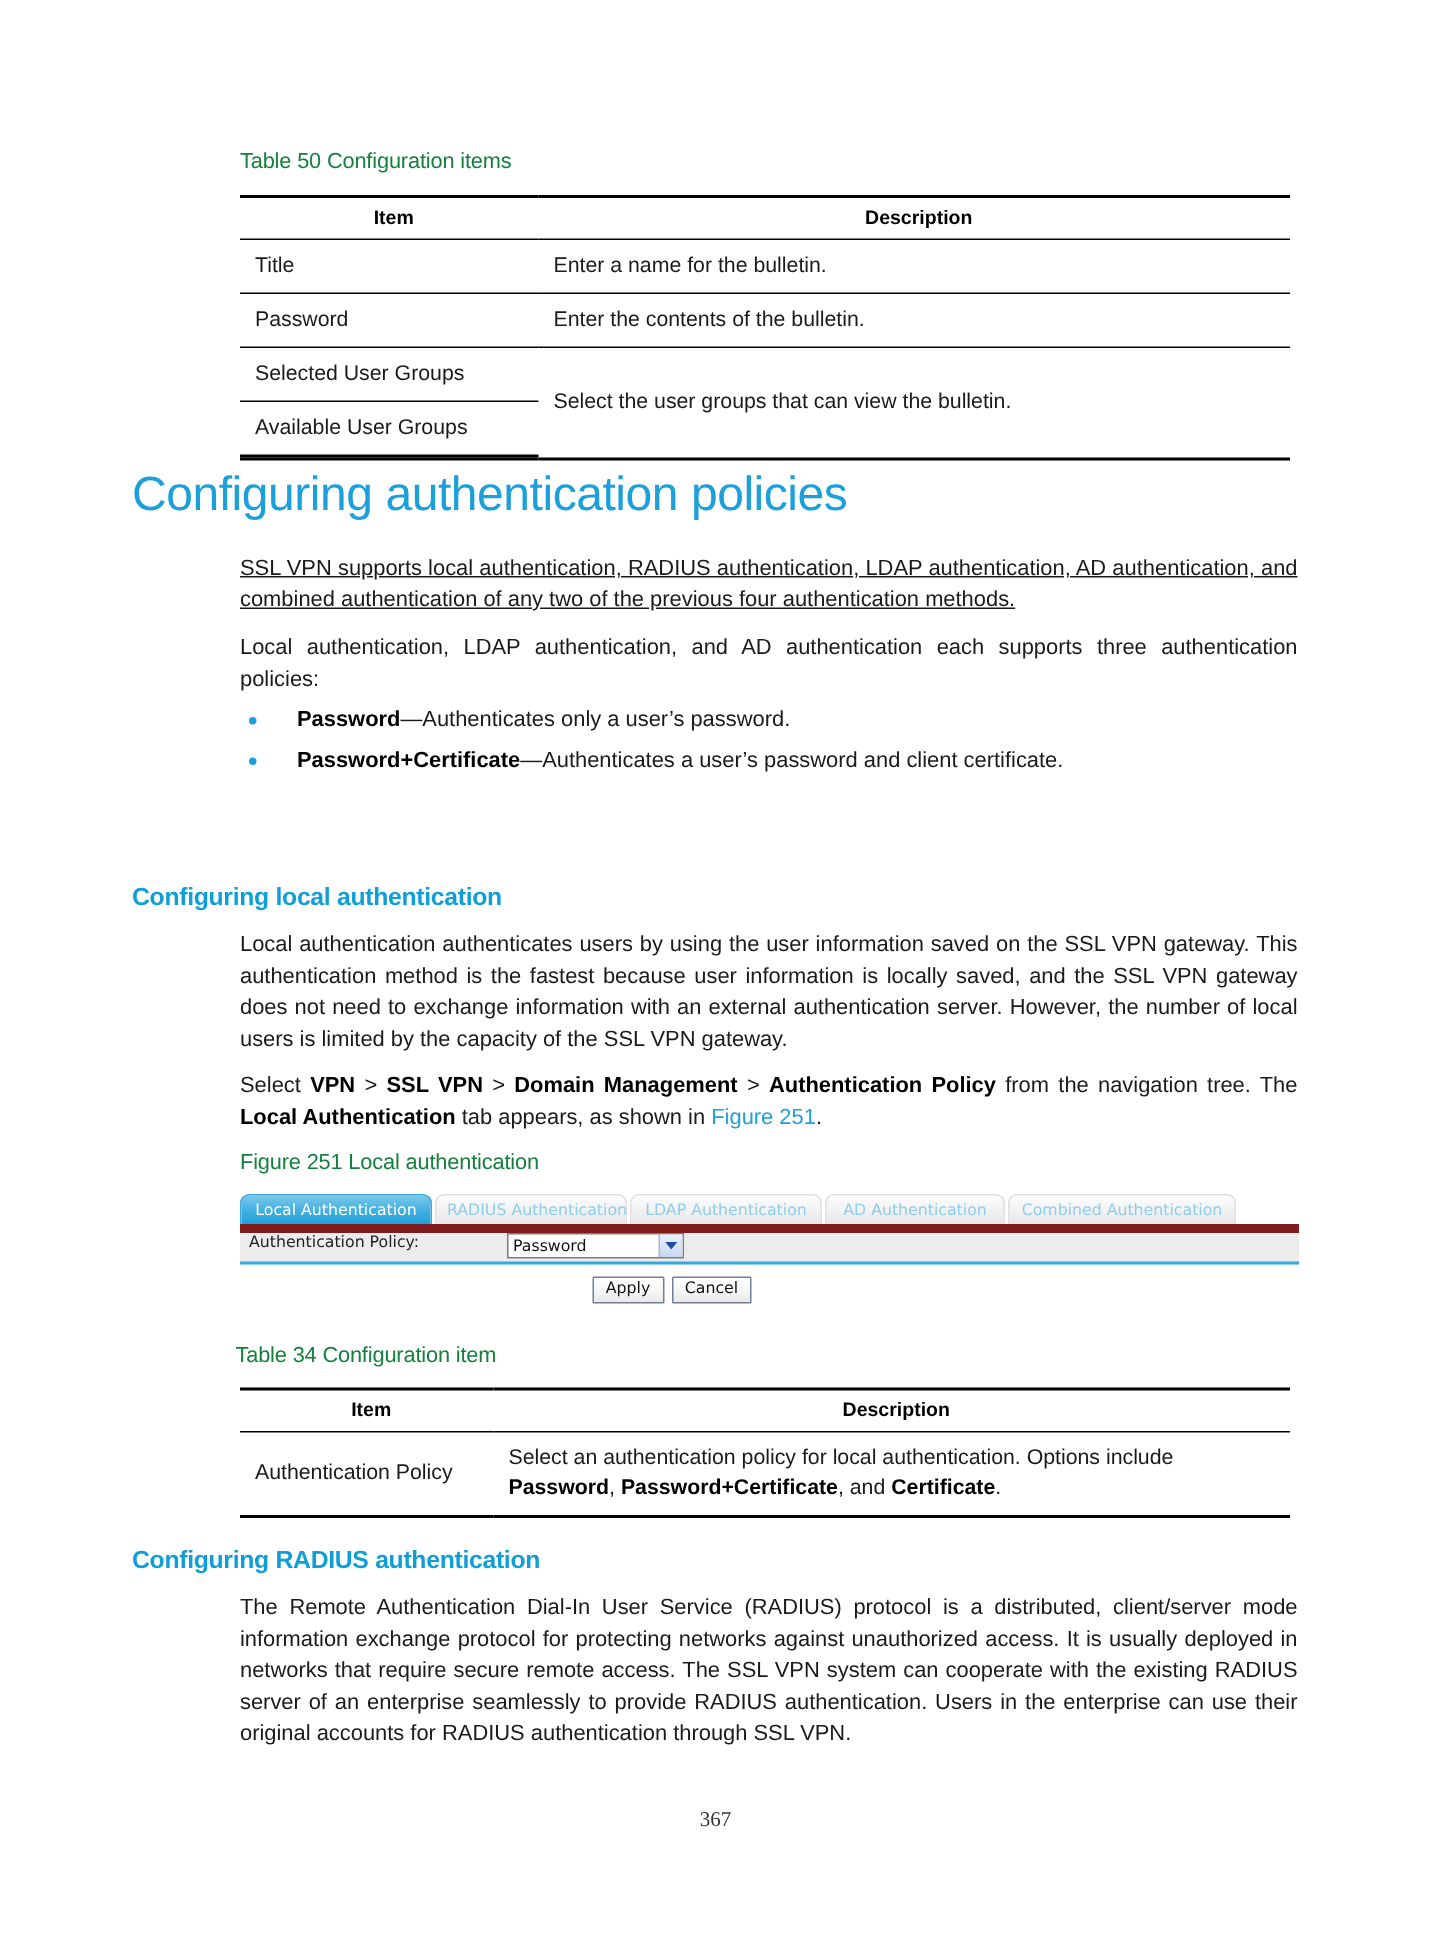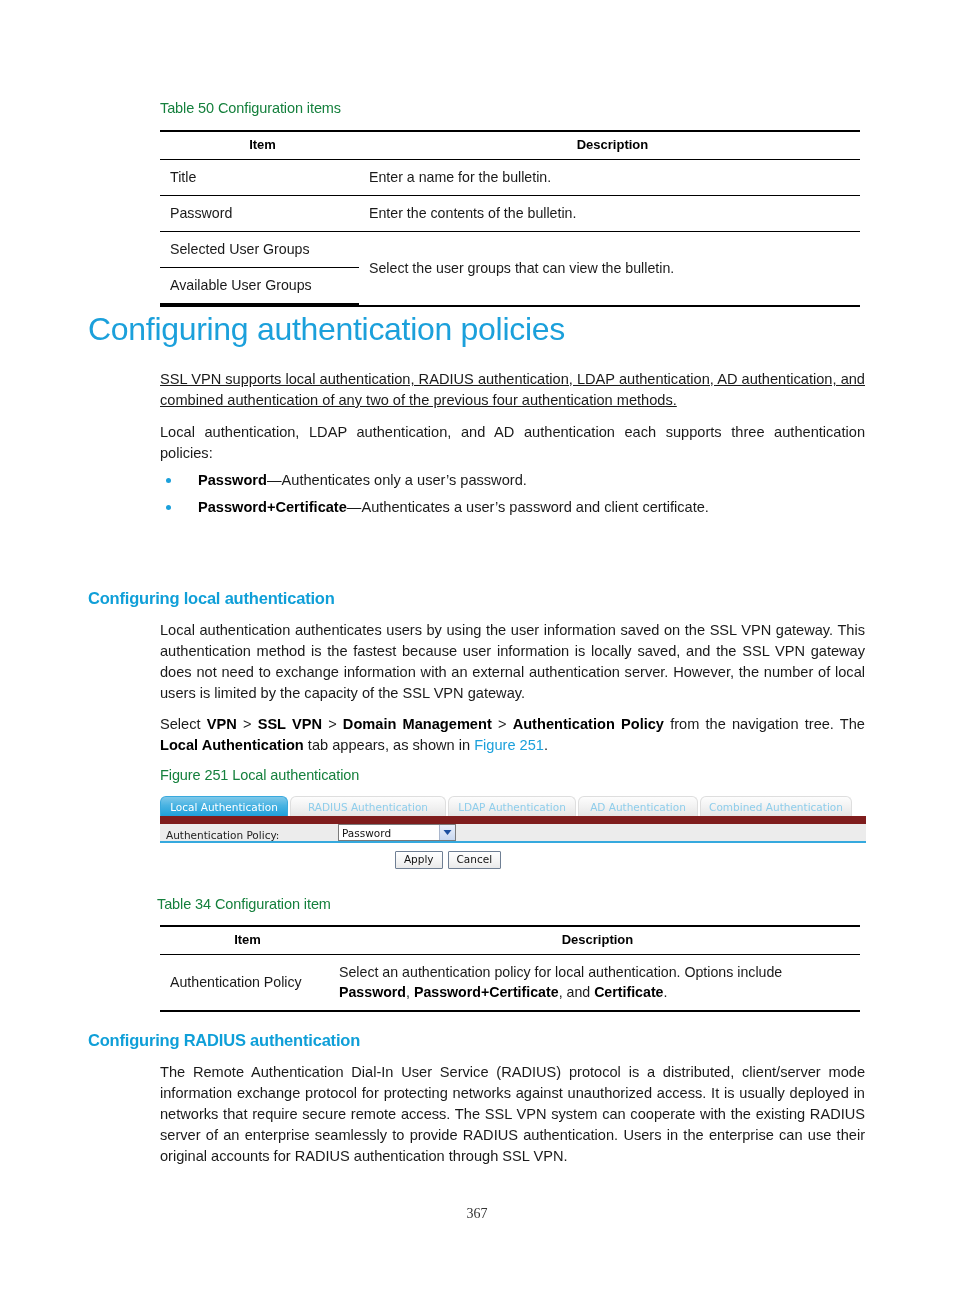--- a/index.html
+++ b/index.html
@@ -107,26 +107,26 @@
     border-bottom: none;
   }
   .tab.active {
     background: linear-gradient(to bottom, #7ec8ea 0%, #49b3e2 45%, #1fa0da 100%);
     color: #ffffff;
     border: 1px solid #3aa9dd;
     border-bottom: none;
     font-weight: normal;
   }
   .panel {
-    border-top: 8px solid #7f1d1d;
+    border-top: 6px solid #7f1d1d;
     border-bottom: 2px solid #35a9de;
     background: #ececec;
     height: 27px;
     display: flex;
-    align-items: flex-end;
+    align-items: flex-start;
     padding-left: 6px;
     box-sizing: border-box;
   }
   .panel-label {
     font-size: 10.5px;
     color: #222;
     width: 172px;
   }
   .select-box {
     width: 118px;
@@ -270,21 +270,21 @@
   </div>
 
   <div class="caption" style="position:absolute; left:160px; top:767px;">Figure 251 Local authentication</div>
 
   <div class="figure" style="position:absolute; left:160px; top:794px;">
 
     <div class="tabbar">
       <div class="tab active" style="width:128px;">
         <span>Local Authentication</span>
       </div>
-      <div class="tab inactive" style="width:156px;">
+      <div class="tab inactive" style="width:128px;">
         <span>RADIUS Authentication</span>
       </div>
       <div class="tab inactive" style="width:128px;">
         <span>LDAP Authentication</span>
       </div>
       <div class="tab inactive" style="width:120px;">
         <span>AD Authentication</span>
       </div>
       <div class="tab inactive" style="width:152px;">
         <span>Combined Authentication</span>

